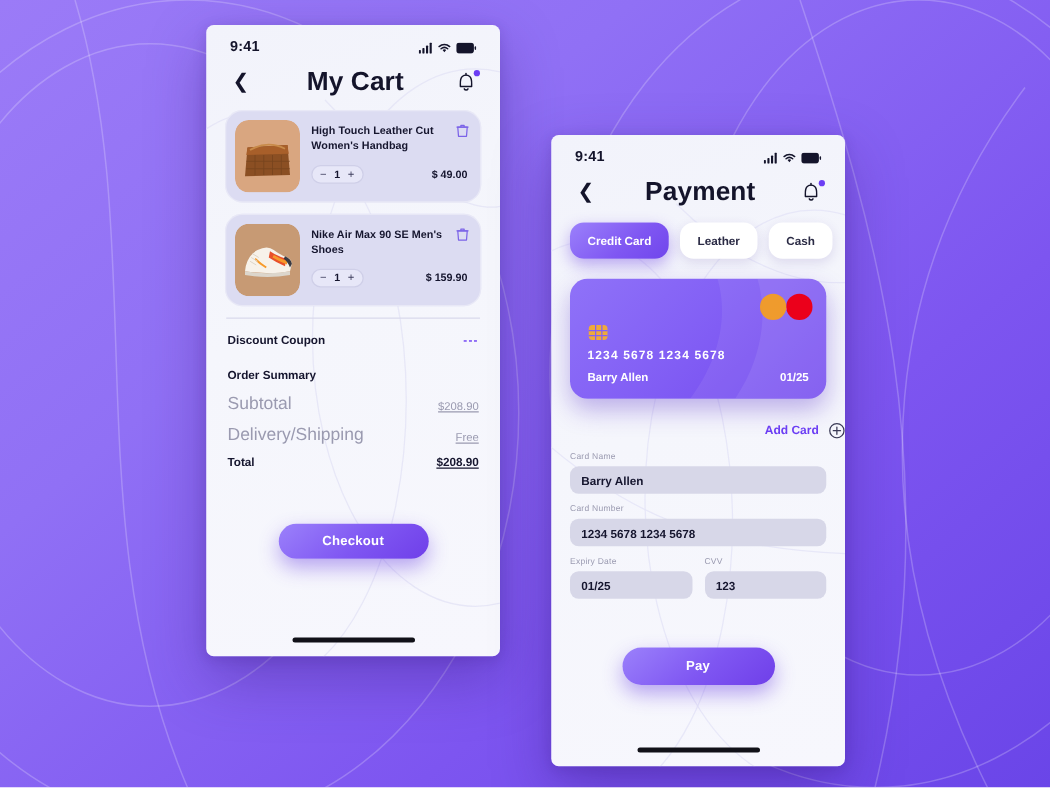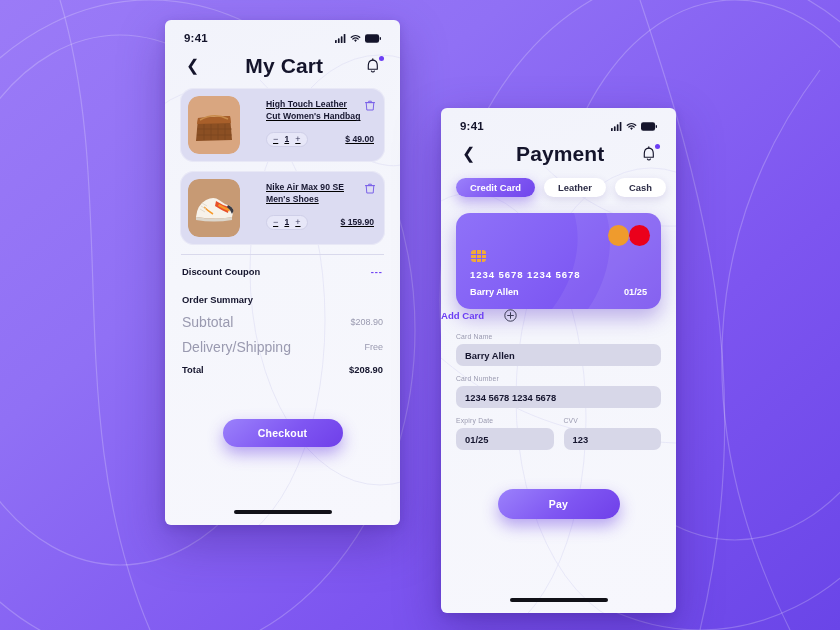--- a/index.html
+++ b/index.html
@@ -53,27 +53,26 @@
   .bell-wrap { position: relative; width: 18px; height: 18px; cursor: pointer; }
   .bell-dot {
     position: absolute; right: -1px; top: -1px;
     width: 5px; height: 5px; border-radius: 50%; background: #6c3ef4;
   }
 
   
   .cart-list { position: relative; z-index: 3; padding: 4px 15px 0 15px; }
   .cart-item {
     position: relative;
-    display: flex; gap: 26px;
+    display: flex; gap: 9px;
     background: #dcdcf2;
     border-radius: 14px;
     padding: 8px;
     margin-bottom: 9px;
     box-shadow: inset 0 0 0 1px rgba(255,255,255,.35);
-    text-decoration: underline;
   }
   .thumb { width: 52px; height: 58px; border-radius: 11px; flex: none; overflow: hidden; }
   .item-body { flex: 1; min-width: 0; padding-top: 2px; }
   .item-title {
     font-size: 8.6px; font-weight: bold; color: #15152e;
     line-height: 1.45; letter-spacing: .05px;
     padding-right: 16px;
   }
   .item-bottom { display: flex; align-items: center; justify-content: space-between; margin-top: 9px; }
   .stepper {
@@ -82,27 +81,27 @@
     border-radius: 10px; padding: 1.5px 6px;
   }
   .step-btn { font-size: 9px; color: #3c3c5c; cursor: pointer; line-height: 1; }
   .step-qty { font-size: 8.5px; font-weight: bold; color: #15152e; min-width: 7px; text-align: center; }
   .item-price { font-size: 8.6px; font-weight: bold; color: #15152e; padding-right: 3px; }
   .trash { position: absolute; right: 10px; top: 9px; cursor: pointer; }
 
   
   .divider { height: 1px; background: #d9d9ec; margin: 3px 16px 0 16px; position: relative; z-index: 3; }
   .summary { position: relative; z-index: 3; padding: 11px 17px 0 17px; }
-  .row { display: flex; align-items: center; justify-content: space-between; }
+  .row { display: flex; align-items: flex-end; justify-content: space-between; }
   .coupon-label { font-size: 9.4px; font-weight: bold; color: #15152e; }
   .coupon-value { font-size: 9.4px; font-weight: bold; color: #6c3ef4; letter-spacing: 1px; }
   .summary-head { font-size: 9.4px; font-weight: bold; color: #15152e; margin-top: 17px; }
   .sum-row { margin-top: 9px; }
   .sum-label { font-size: 14px; color: #9a9ab0; }
-  .sum-value { font-size: 9px; color: #9a9ab0; }
+  .sum-value { font-size: 9px; color: #9a9ab0; text-decoration: underline; }
   .sum-row.total .sum-label, .sum-row.total .sum-value { color: #15152e; font-weight: bold; font-size: 9.4px; }
 
   
   .btn-primary {
     position: relative; z-index: 3;
     display: block; margin: 0 auto;
     background: linear-gradient(140deg, #9b81fb 0%, #7f56f2 55%, #6f3fe9 100%);
     color: #ffffff; font-size: 10.5px; font-weight: bold;
     border: none; border-radius: 18px;
     cursor: pointer; letter-spacing: .2px;
@@ -114,21 +113,21 @@
 
   
   .home-bar {
     position: absolute; left: 50%; transform: translateX(-50%);
     bottom: 11px; width: 98px; height: 4px; border-radius: 3px; background: #111118; z-index: 4;
   }
 
   
   .tabs { position: relative; z-index: 3; display: flex; gap: 9px; padding: 6px 0 0 15px; }
   .tab {
-    flex: none; height: 19px; border-radius: 11px;
+    flex: none; height: 29px; border-radius: 11px;
     display: flex; align-items: center; justify-content: center;
     font-size: 9.4px; font-weight: bold; color: #2b2b45;
     background: #ffffff; padding: 0 14px; cursor: pointer;
     box-shadow: 0 3px 9px rgba(70,40,150,.14);
   }
   .tab.active {
     background: linear-gradient(140deg, #9b81fb 0%, #7f56f2 60%, #7046ec 100%);
     color: #ffffff;
     box-shadow: 0 5px 13px rgba(94,48,224,.40);
   }
@@ -157,22 +156,22 @@
   .mastercard { position: absolute; right: 12px; top: 12px; text-align: center; }
   .mc-circles { position: relative; width: 34px; height: 21px; }
   .mc-c { position: absolute; top: 0; width: 21px; height: 21px; border-radius: 50%; }
   .mc-red { left: 0; background: #eb001b; }
   .mc-yellow { right: 0; background: #f79e1b; opacity: .92; }
   .mc-label { font-size: 3.6px; letter-spacing: .2px; margin-top: 1px; color: #fff; }
 
   
   .add-card {
     position: relative; z-index: 3;
-    display: flex; align-items: center; justify-content: flex-start; gap: 20px;
-    margin-top: 0; cursor: pointer;
+    display: flex; align-items: center; justify-content: flex-end; gap: 8px;
+    margin-top: 19px; cursor: pointer;
   }
   .add-card-label { font-size: 9.6px; font-weight: bold; color: #6c3ef4; }
 
   
   .form { position: relative; z-index: 3; padding: 11px 15px 0 15px; }
   .field { margin-bottom: 9px; }
   .field-label { font-size: 6.8px; color: #9a9ab0; margin-bottom: 4px; letter-spacing: .2px; }
   .field-input {
     width: 100%; height: 22px;
     background: #d7d7e8; border: none; border-radius: 7px;

